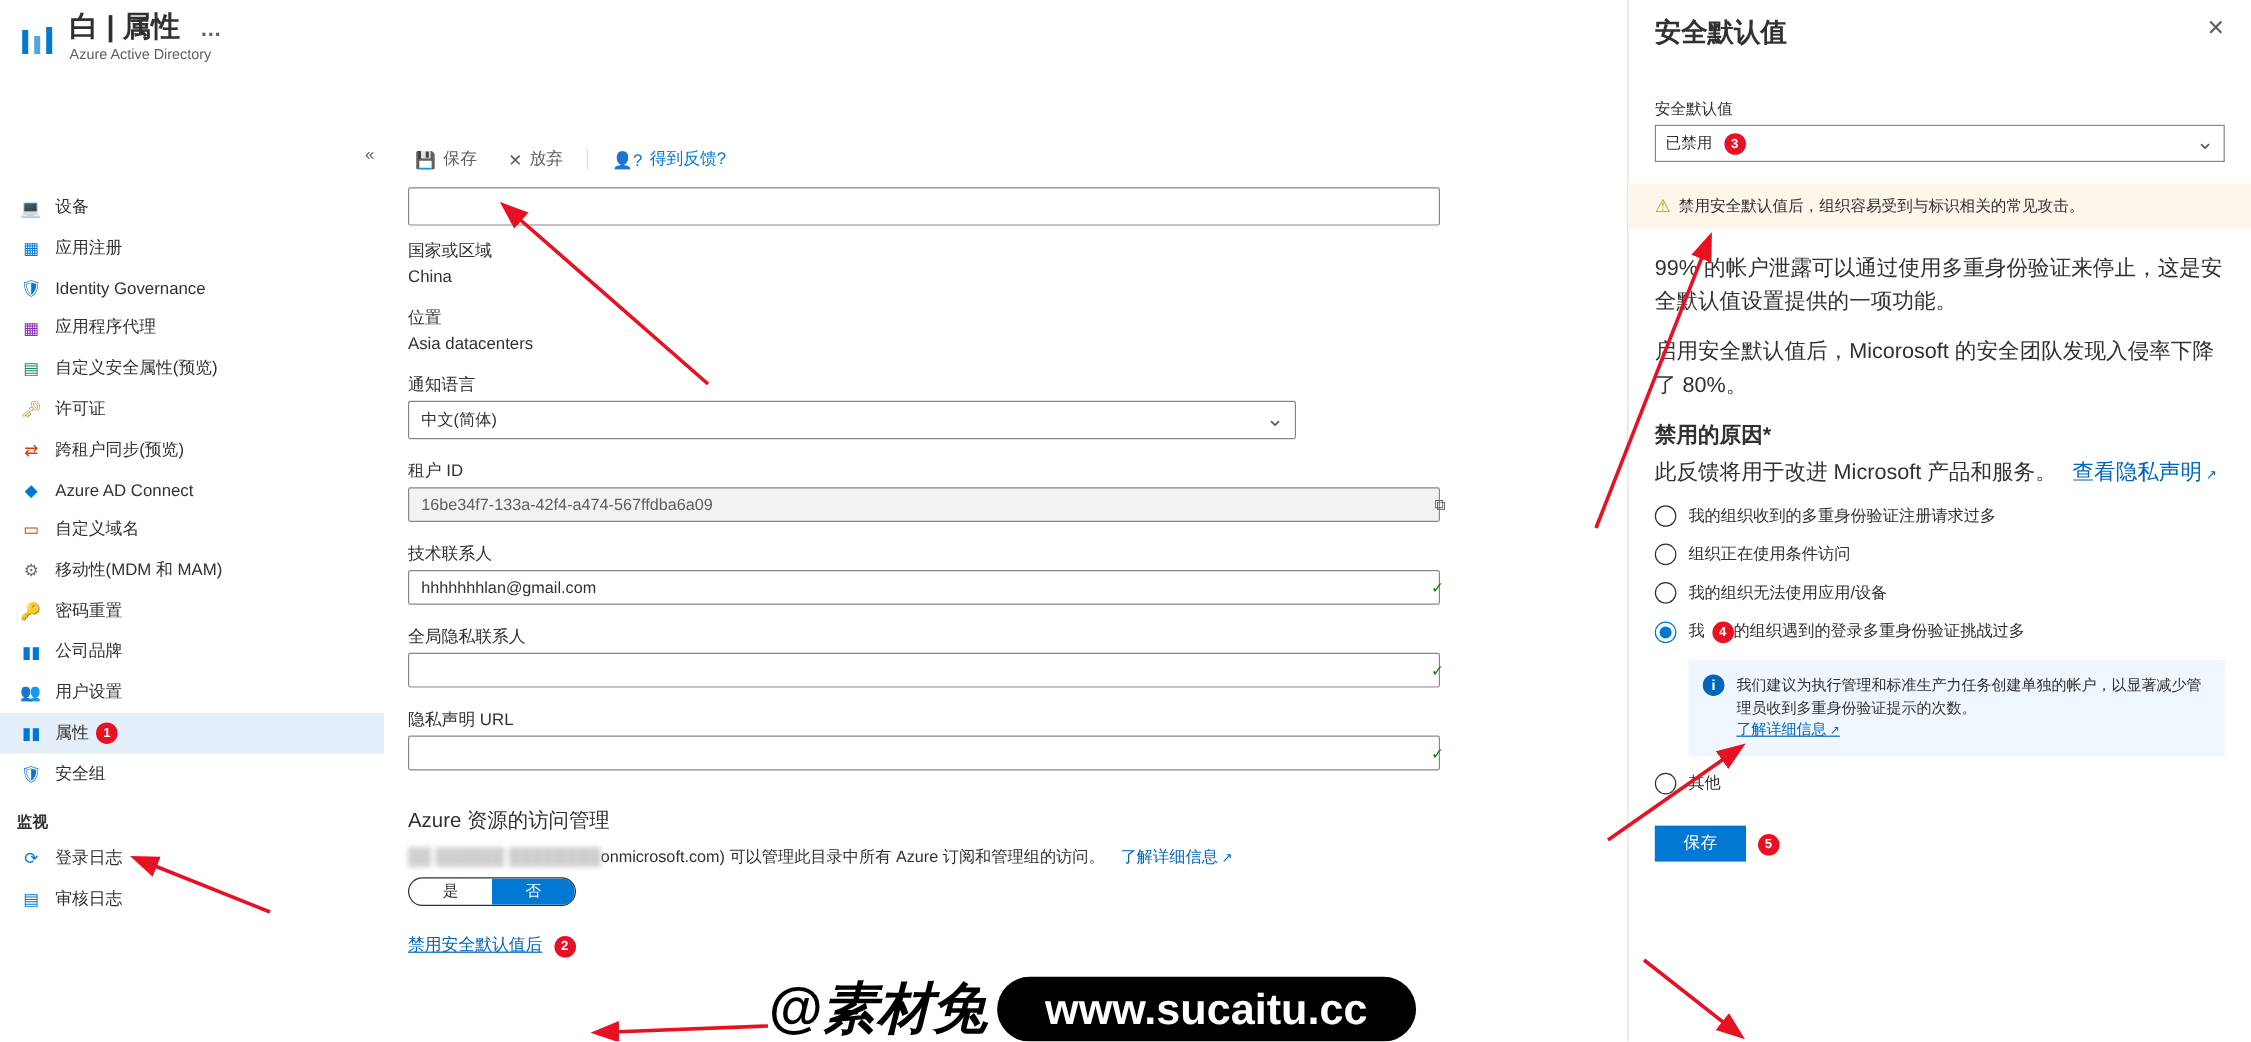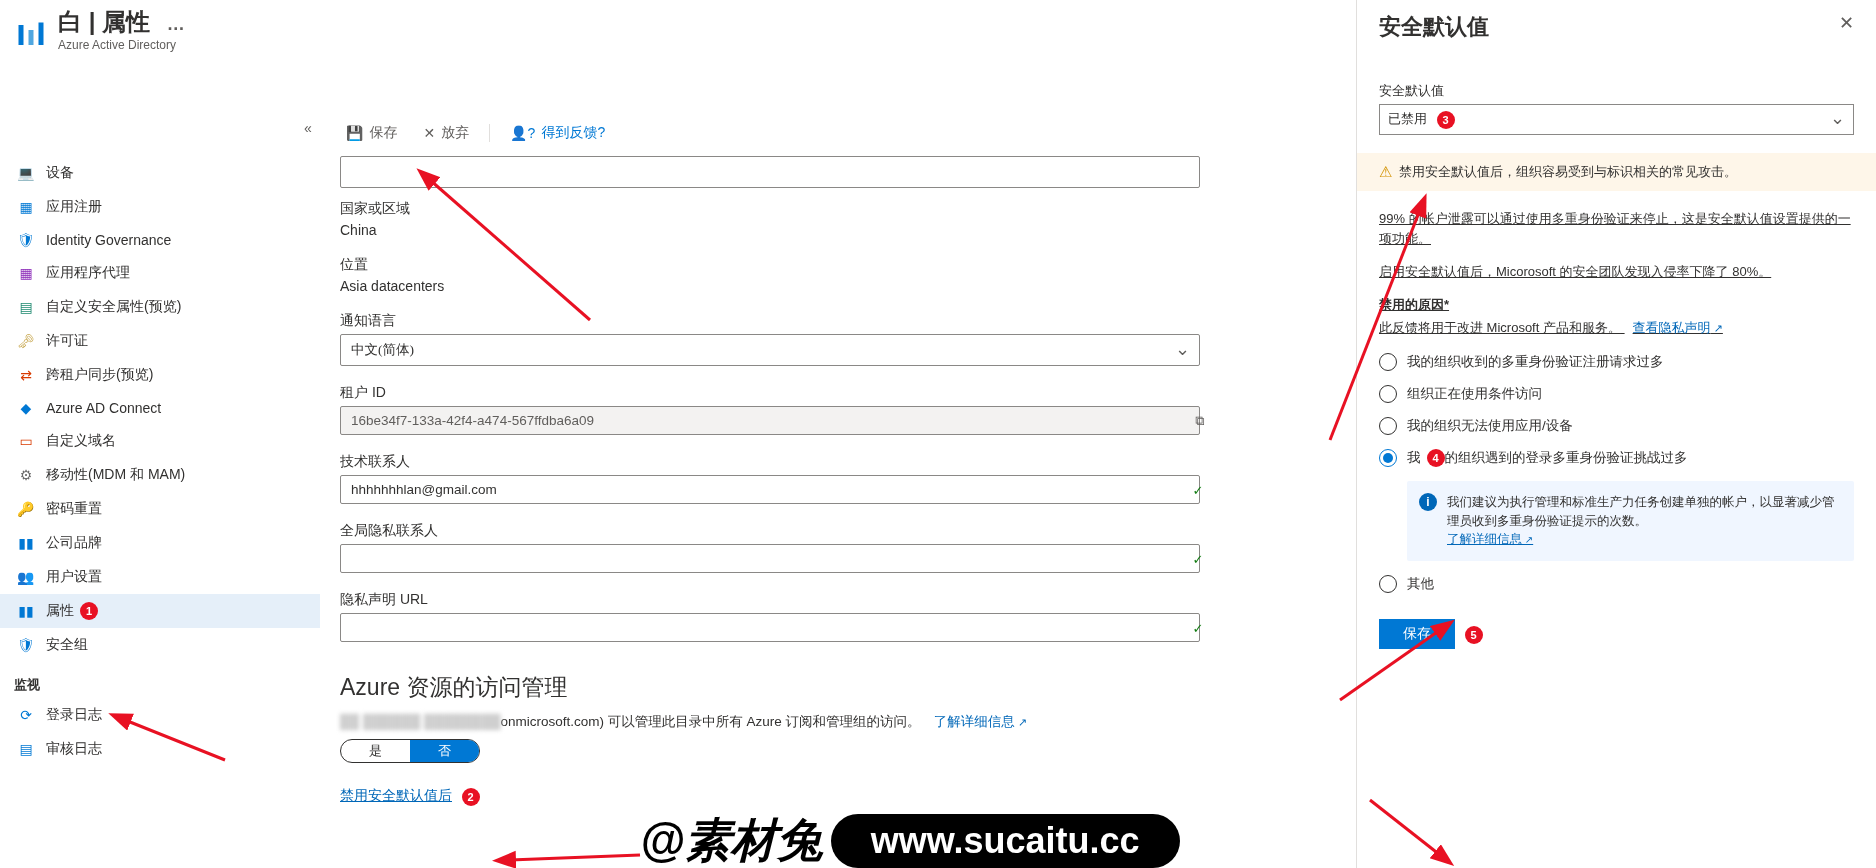--- a/index.html
+++ b/index.html
@@ -168,21 +168,21 @@
     position: absolute;
     right: 10px;
     top: 50%;
     transform: translateY(-55%);
     font-size: 18px;
     color: var(--text-gray);
   }
 
   .section-heading {
     margin-top: 30px;
-    font-size: 23px;
+    font-size: 17px;
     color: var(--text-dark);
   }
   .blur-text { color: #cfcfcf; filter: blur(2px);}
 
   .toggle-pill {
     display:inline-flex;
     border:1px solid #323130;
     border-radius: 14px;
     overflow: hidden;
     margin-top: 4px;
@@ -243,21 +243,21 @@
     background: var(--warn-bg);
     position: relative;
     font-size: 13px;
     color: var(--text-dark);
   }
   .warning-box .warn-ico{
     position:absolute; left:22px; top:10px;
     color:#d29200; font-size:15px;
   }
 
-  .fp { font-size: 13px; line-height: 1.6; margin: 12px 0; text-decoration: underline; }
+  .fp { font-size: 18px; line-height: 1.6; margin: 12px 0; }
   .fp.bold { font-weight: 600; }
 
   .privacy-link { color: var(--azure-link); text-decoration:none; margin-left:8px;}
   .privacy-link::after{content:" ↗"; font-size:11px;}
 
   .radio-item {
     display:flex; align-items:center; gap:10px;
     margin: 14px 0;
     font-size:13.5px;
     text-align:right;
@@ -448,21 +448,21 @@
     <div class="static-value">China</div>
   </div>
 
   <div class="form-group" style="margin-top:18px;">
     <div class="form-label">位置</div>
     <div class="static-value">Asia datacenters</div>
   </div>
 
   <div class="form-group" style="margin-top:18px;">
     <div class="form-label">通知语言</div>
-    <div class="field-wrap select-field" style="width:860px;font-family:Liberation Serif, serif;">
+    <div class="field-wrap select-field" style="width:740px;">
       <div class="field">中文(简体)</div>
     </div>
   </div>
 
   <div class="form-group" style="margin-top:18px;">
     <div class="form-label">租户 ID</div>
     <div class="field-wrap">
       <div class="field field-readonly" style="padding-right:30px;">16be34f7-133a-42f4-a474-567ffdba6a09</div>
       <div class="field-suffix" style="right:6px;">⧉</div>
     </div>

